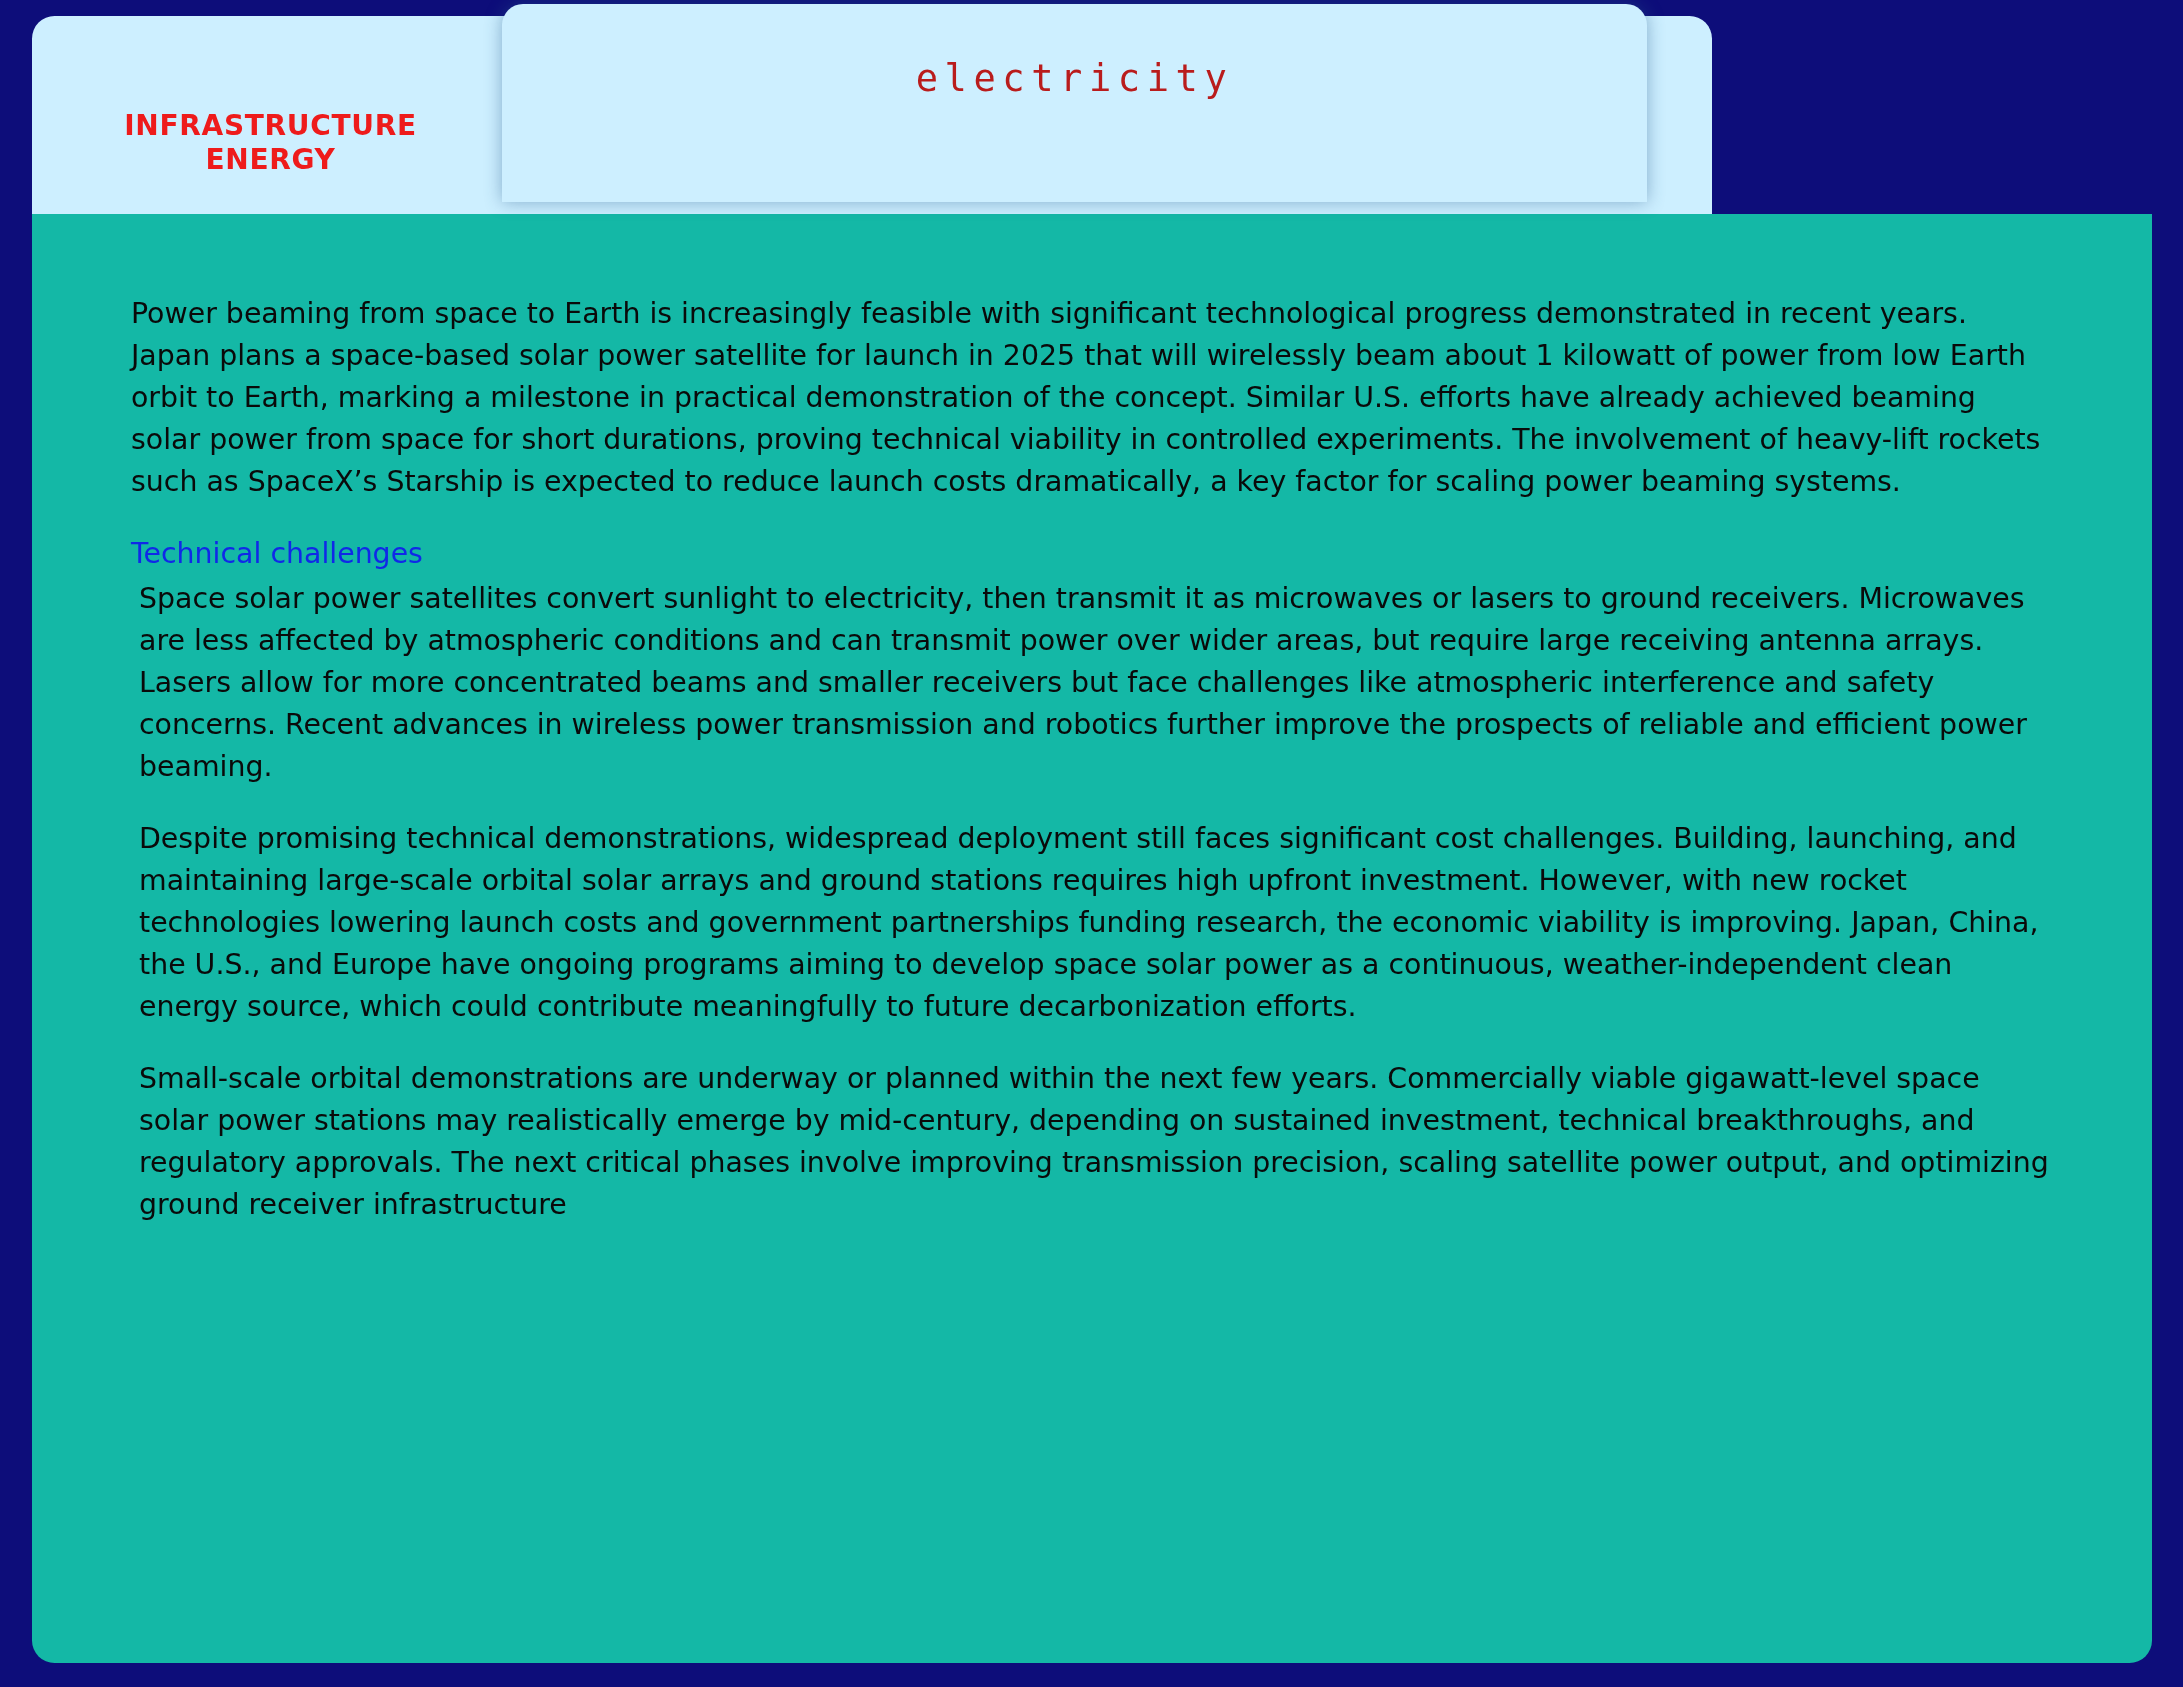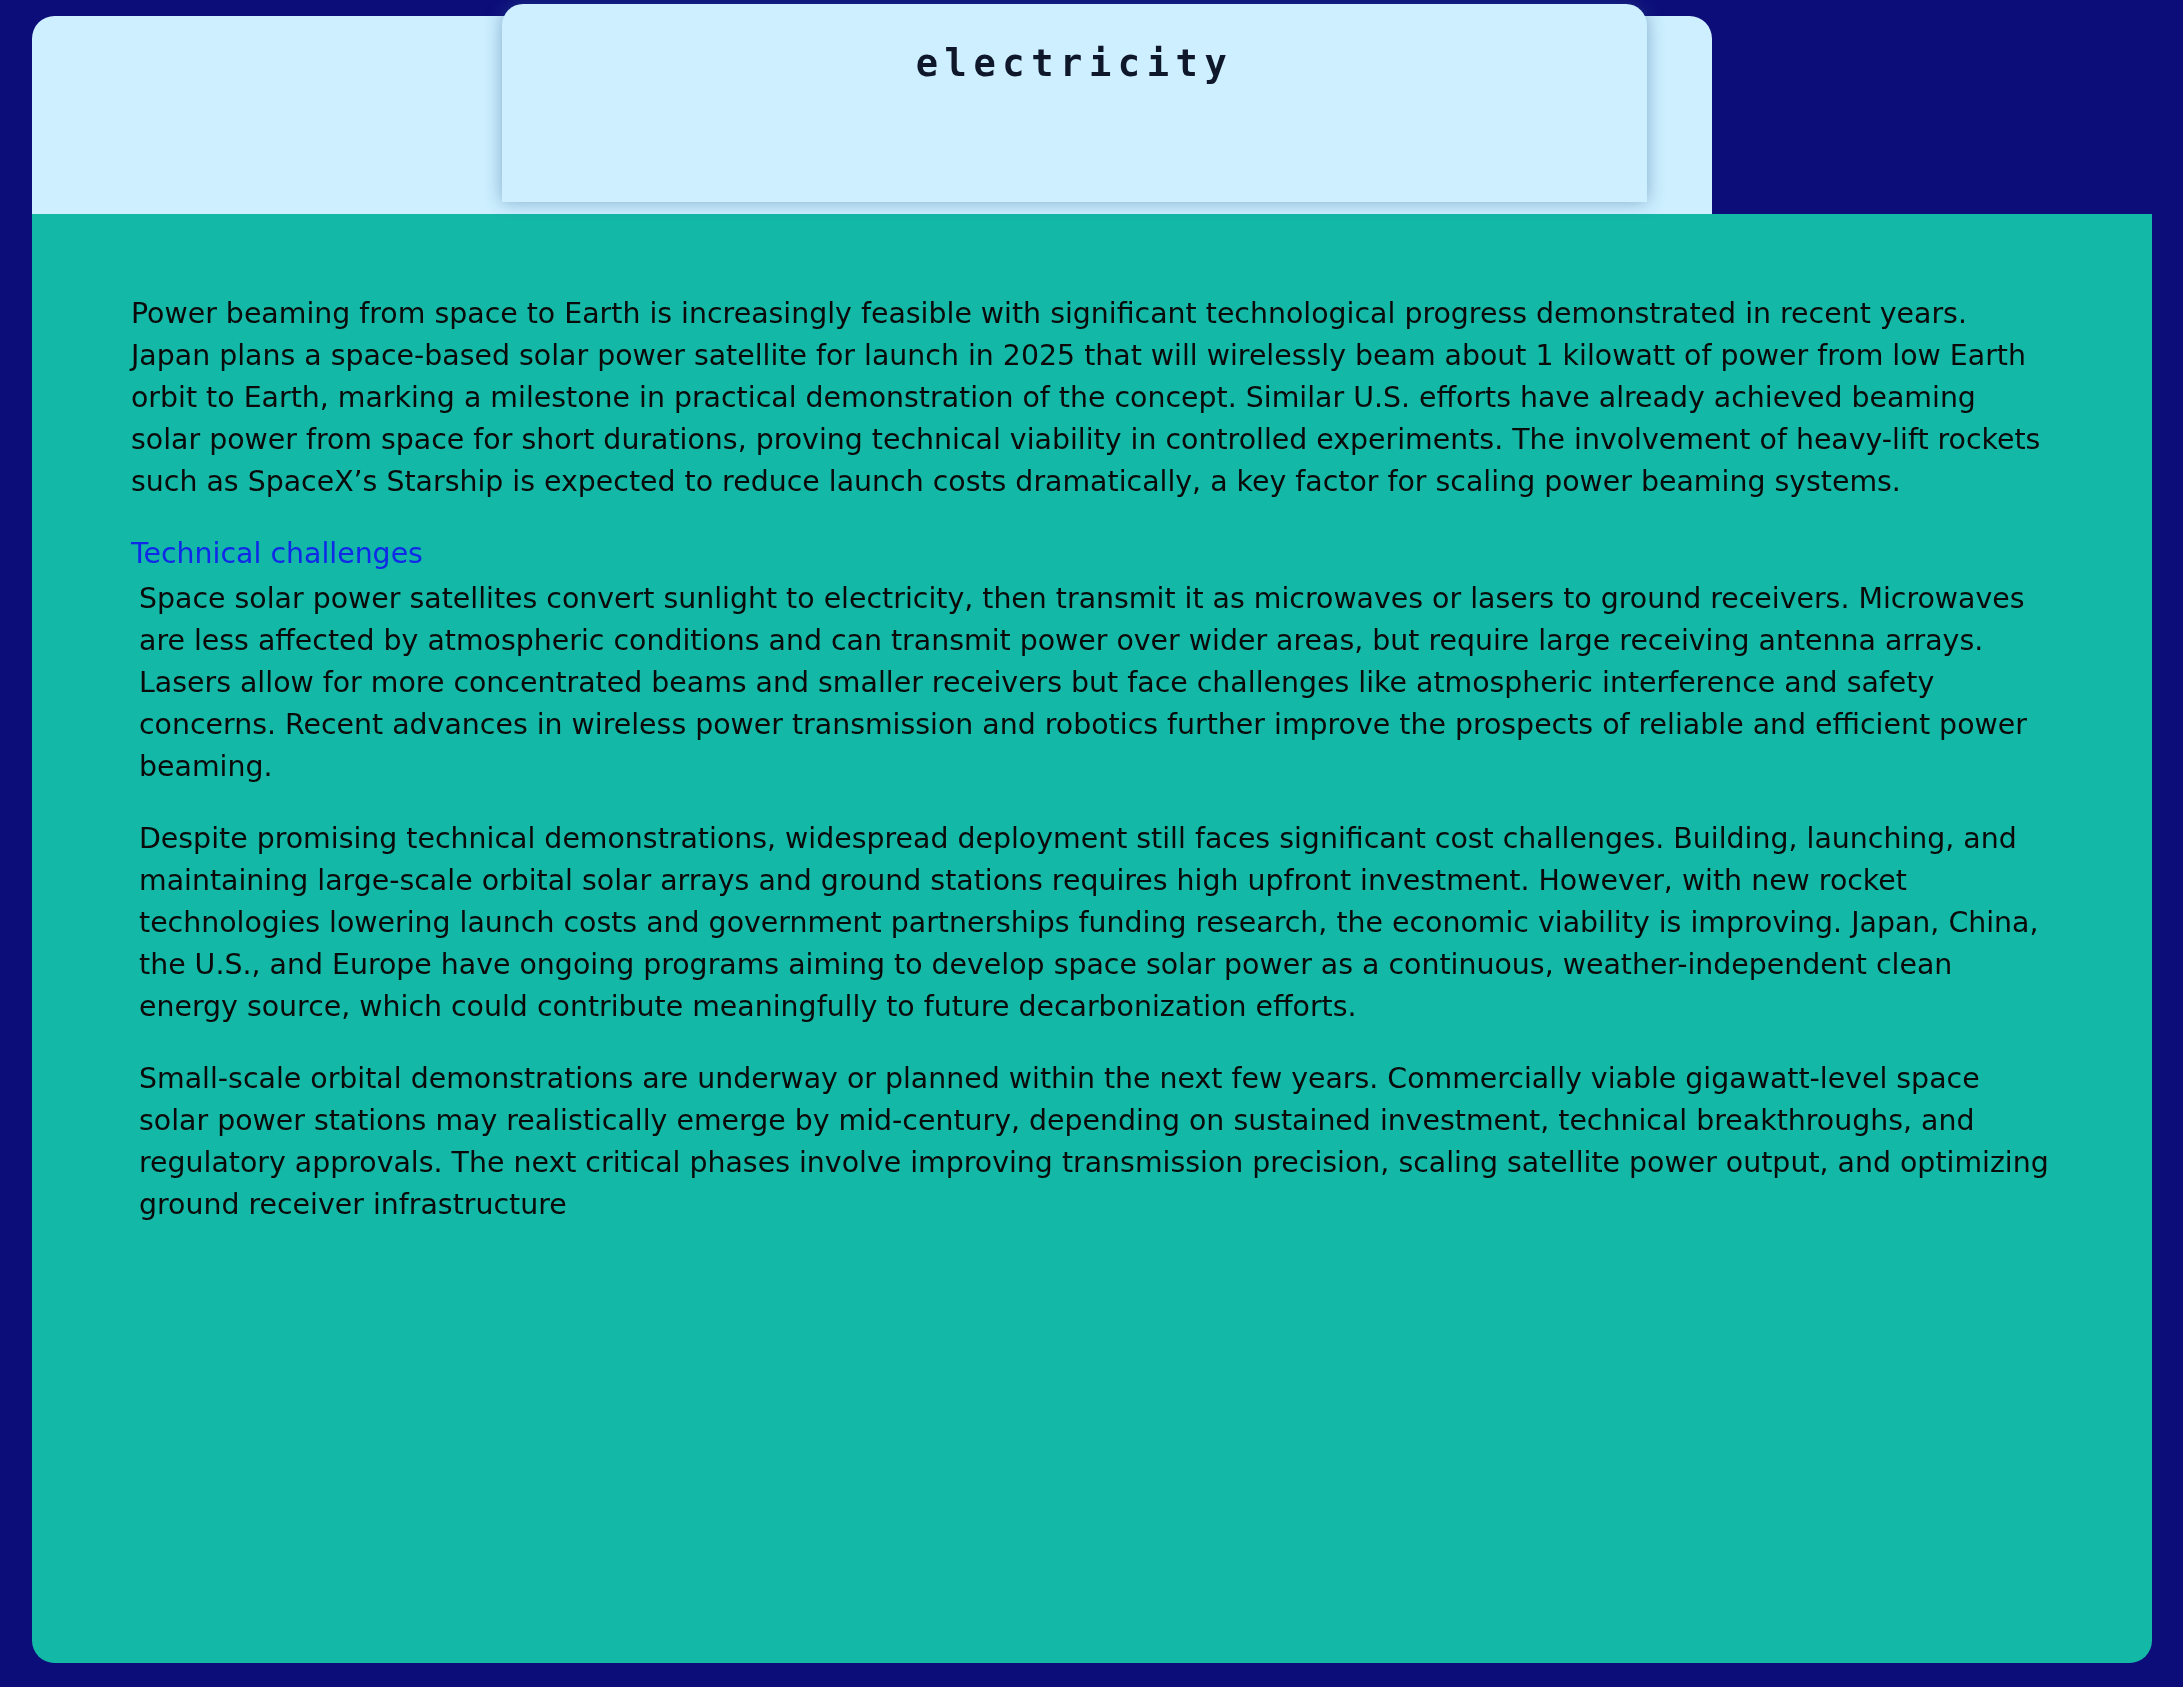--- a/index.html
+++ b/index.html
@@ -59,25 +59,25 @@
   .title-main {
     font-family: "DejaVu Serif", serif;
     font-size: 64px;
     font-weight: 700;
     color: #1028e8;
     letter-spacing: 4px;
     line-height: 1;
   }
 
   .title-sub {
-    margin-top: 3px;
+    margin-top: 18px;
     font-family: "DejaVu Sans Mono", monospace;
     font-size: 37px;
-    font-weight: 700;
-    color: #0f172a;
+    font-weight: 400;
+    color: #b91c1c;
     letter-spacing: 6.6px;
     line-height: 1;
   }
 
   .tag-left, .tag-right {
     position: absolute;
     top: 93px;
     font-size: 28px;
     font-weight: 700;
     color: #ee1b1b;
@@ -133,20 +133,24 @@
   }
 </style>
 </head>
 <body>
 
 <div class="page">
 
   <div class="header">
     <div class="header-card"></div>
 
+    <div class="tag-left">
+      <div>INFRASTRUCTURE</div>
+      <div>ENERGY</div>
+    </div>
 
     <div class="title-plate">
       <div class="title-sub">electricity</div>
     </div>
 
   </div>
 
   <div class="body-card">
     <div class="article">
 

